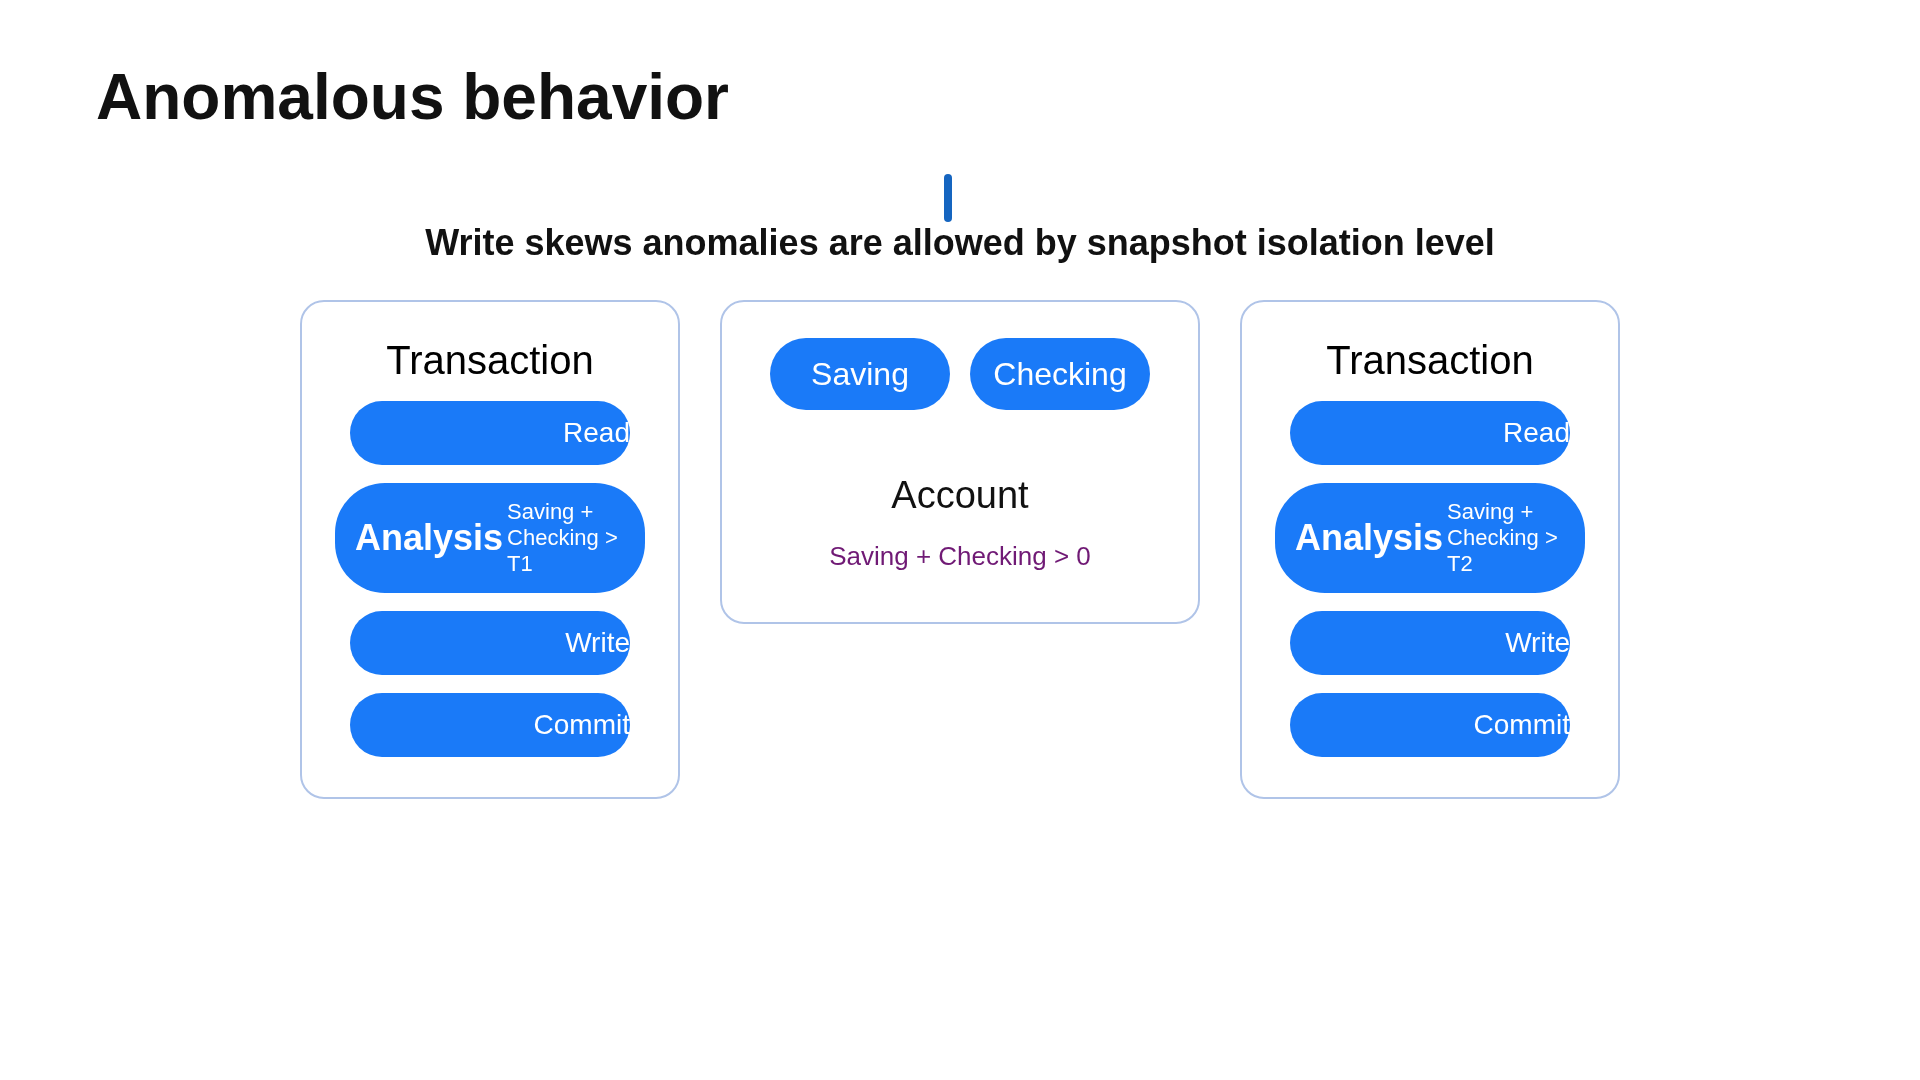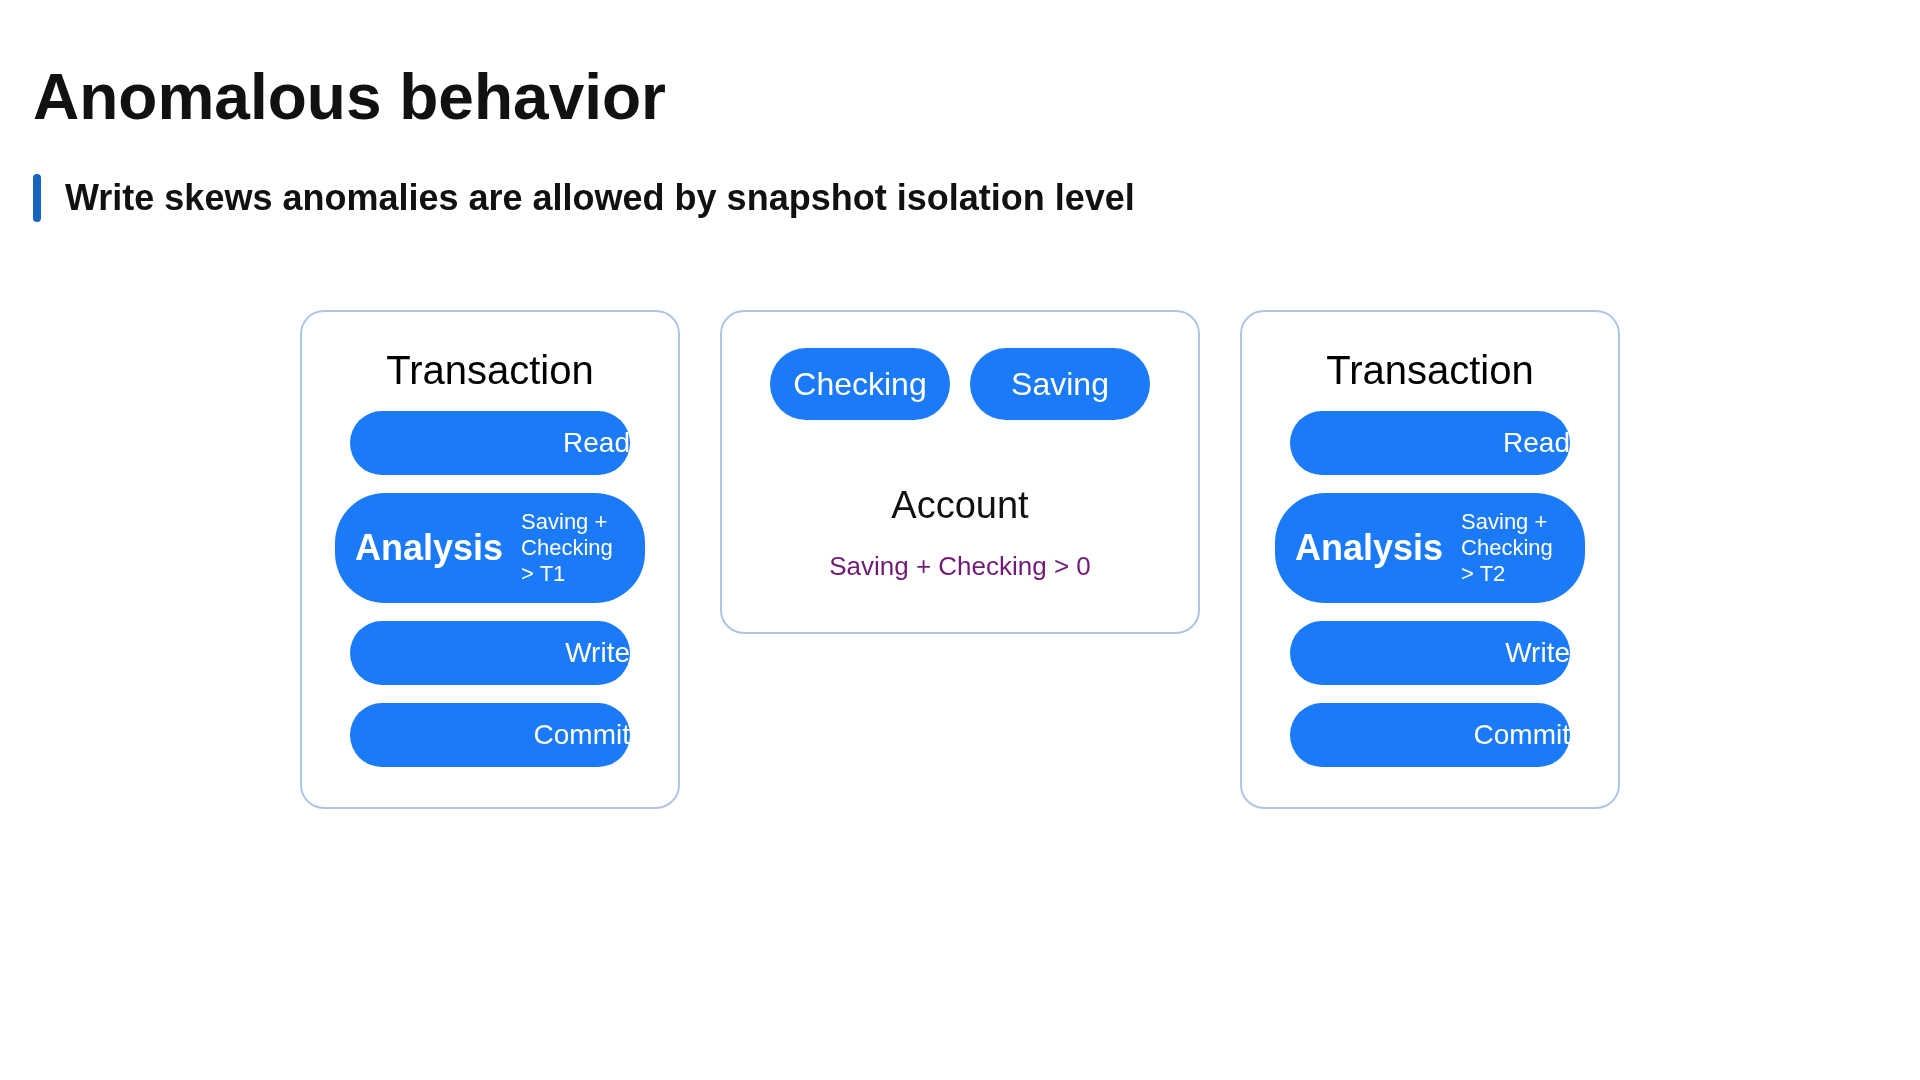--- a/index.html
+++ b/index.html
@@ -9,36 +9,37 @@
       font-family: Arial, Helvetica, sans-serif;
       width: 1920px;
       height: 1080px;
       overflow: hidden;
       position: relative;
     }
 
     .page {
       width: 1920px;
       height: 1080px;
-      padding: 60px 33px;
+      padding: 60px 96px;
       display: flex;
       flex-direction: column;
     }
 
     .page-title {
       font-size: 64px;
       font-weight: 900;
       color: #111111;
       margin-bottom: 40px;
     }
 
     .subtitle-bar {
       display: flex;
       align-items: center;
-      margin-bottom: 88px;
+      margin-bottom: 36px;
+      flex-direction: column;
     }
 
     .blue-bar {
       width: 8px;
       height: 48px;
       background: #1565c0;
       border-radius: 4px;
       margin-right: 24px;
       flex-shrink: 0;
     }
@@ -102,21 +103,20 @@
       font-weight: 700;
       background: #1a7af8;
       flex-direction: row;
       gap: 4px;
       padding: 14px 20px;
     }
 
     .btn-large .sub {
       font-size: 22px;
       font-weight: 400;
-      margin-left: 14px;
     }
 
     
     .account-card {
       border: 2px solid #b0c4e8;
       border-radius: 24px;
       background: #ffffff;
       width: 480px;
       padding: 36px 28px 50px 28px;
       display: flex;
@@ -185,24 +185,24 @@
         <span>Write</span>
       </div>
       <div class="btn btn-small">
         <span>Commit</span>
       </div>
     </div>
 
     <div class="account-card">
       <div class="account-buttons-row">
         <div class="btn-account">
-          <span>Checking</span>
+          <span>Saving</span>
         </div>
         <div class="btn-account">
-          <span>Saving</span>
+          <span>Checking</span>
         </div>
       </div>
       <div class="account-label">Account</div>
       <div class="account-formula">Saving + Checking &gt; 0</div>
     </div>
 
     <div class="transaction-card">
       <span class="card-title">Transaction</span>
       <div class="btn btn-small">
         <span>Read</span>

